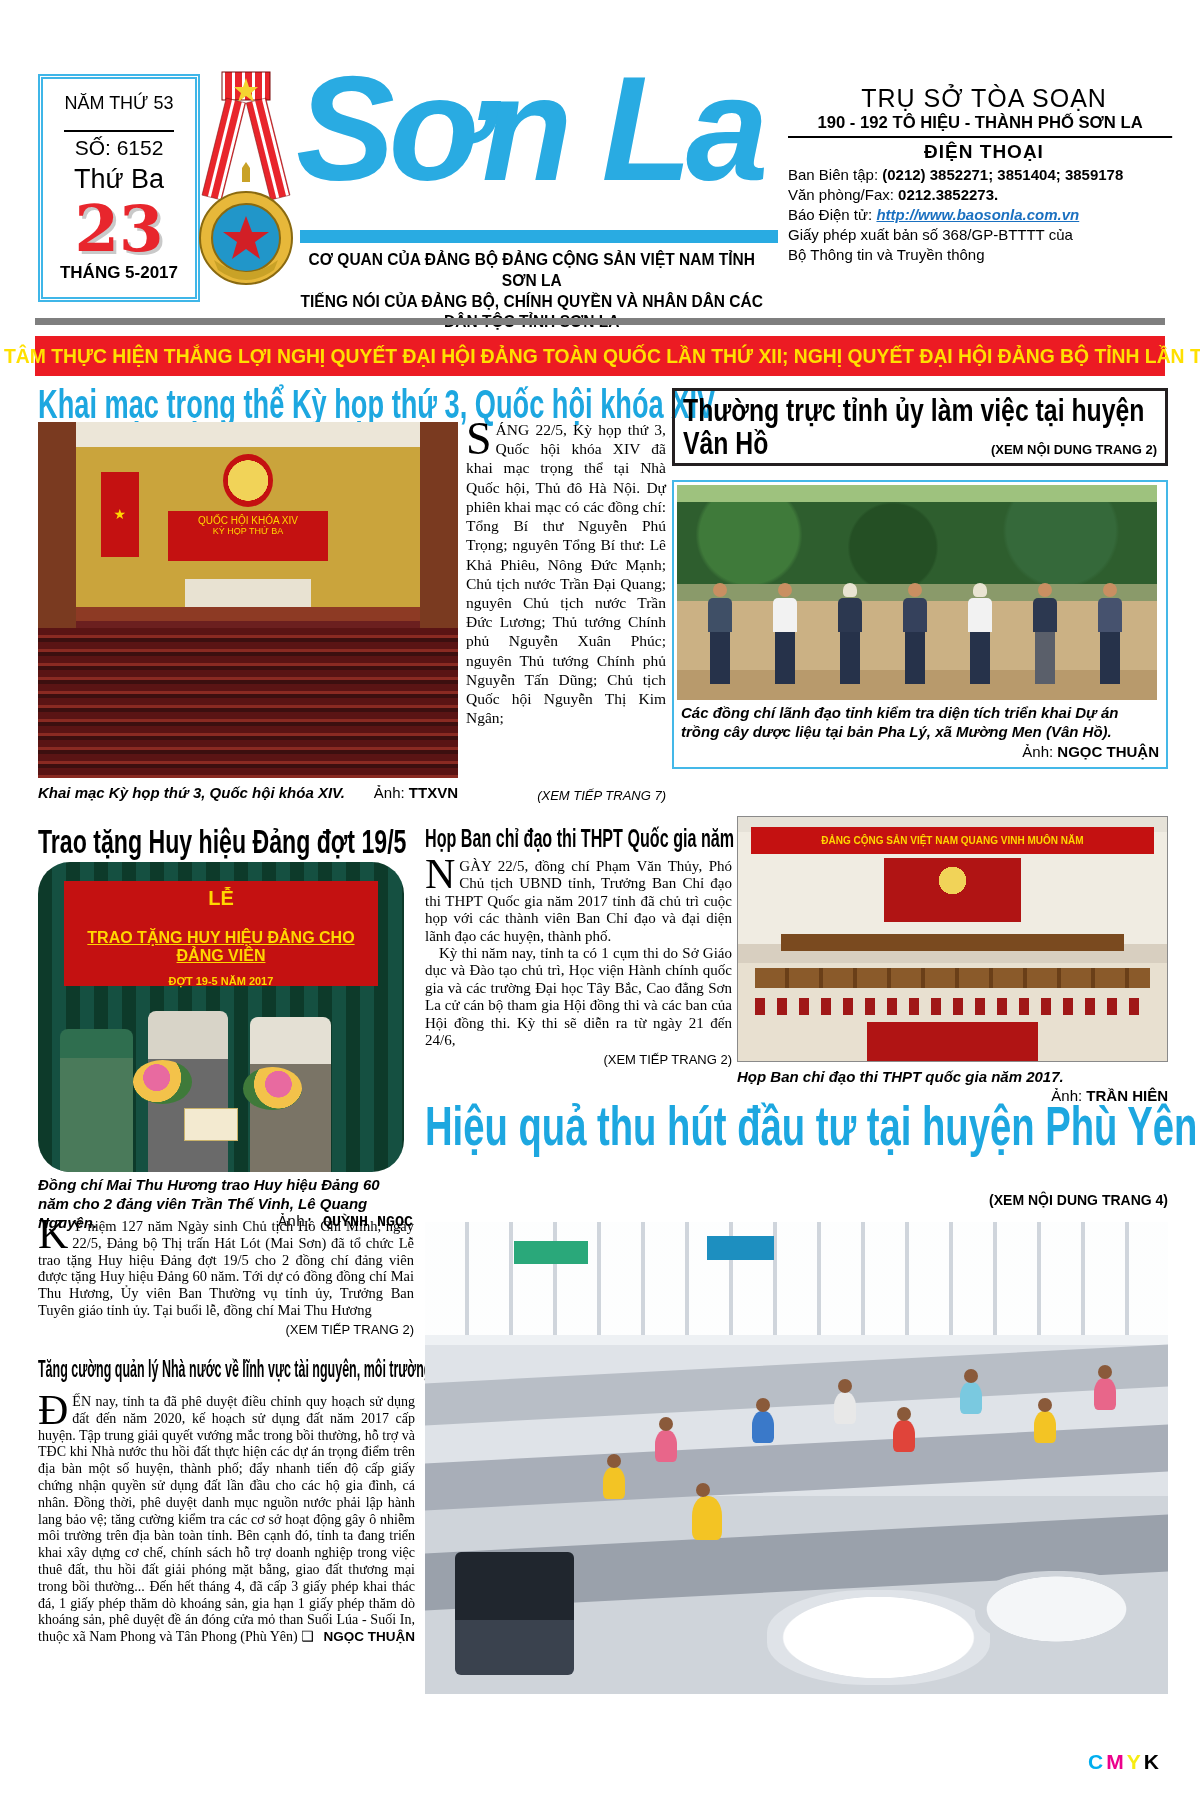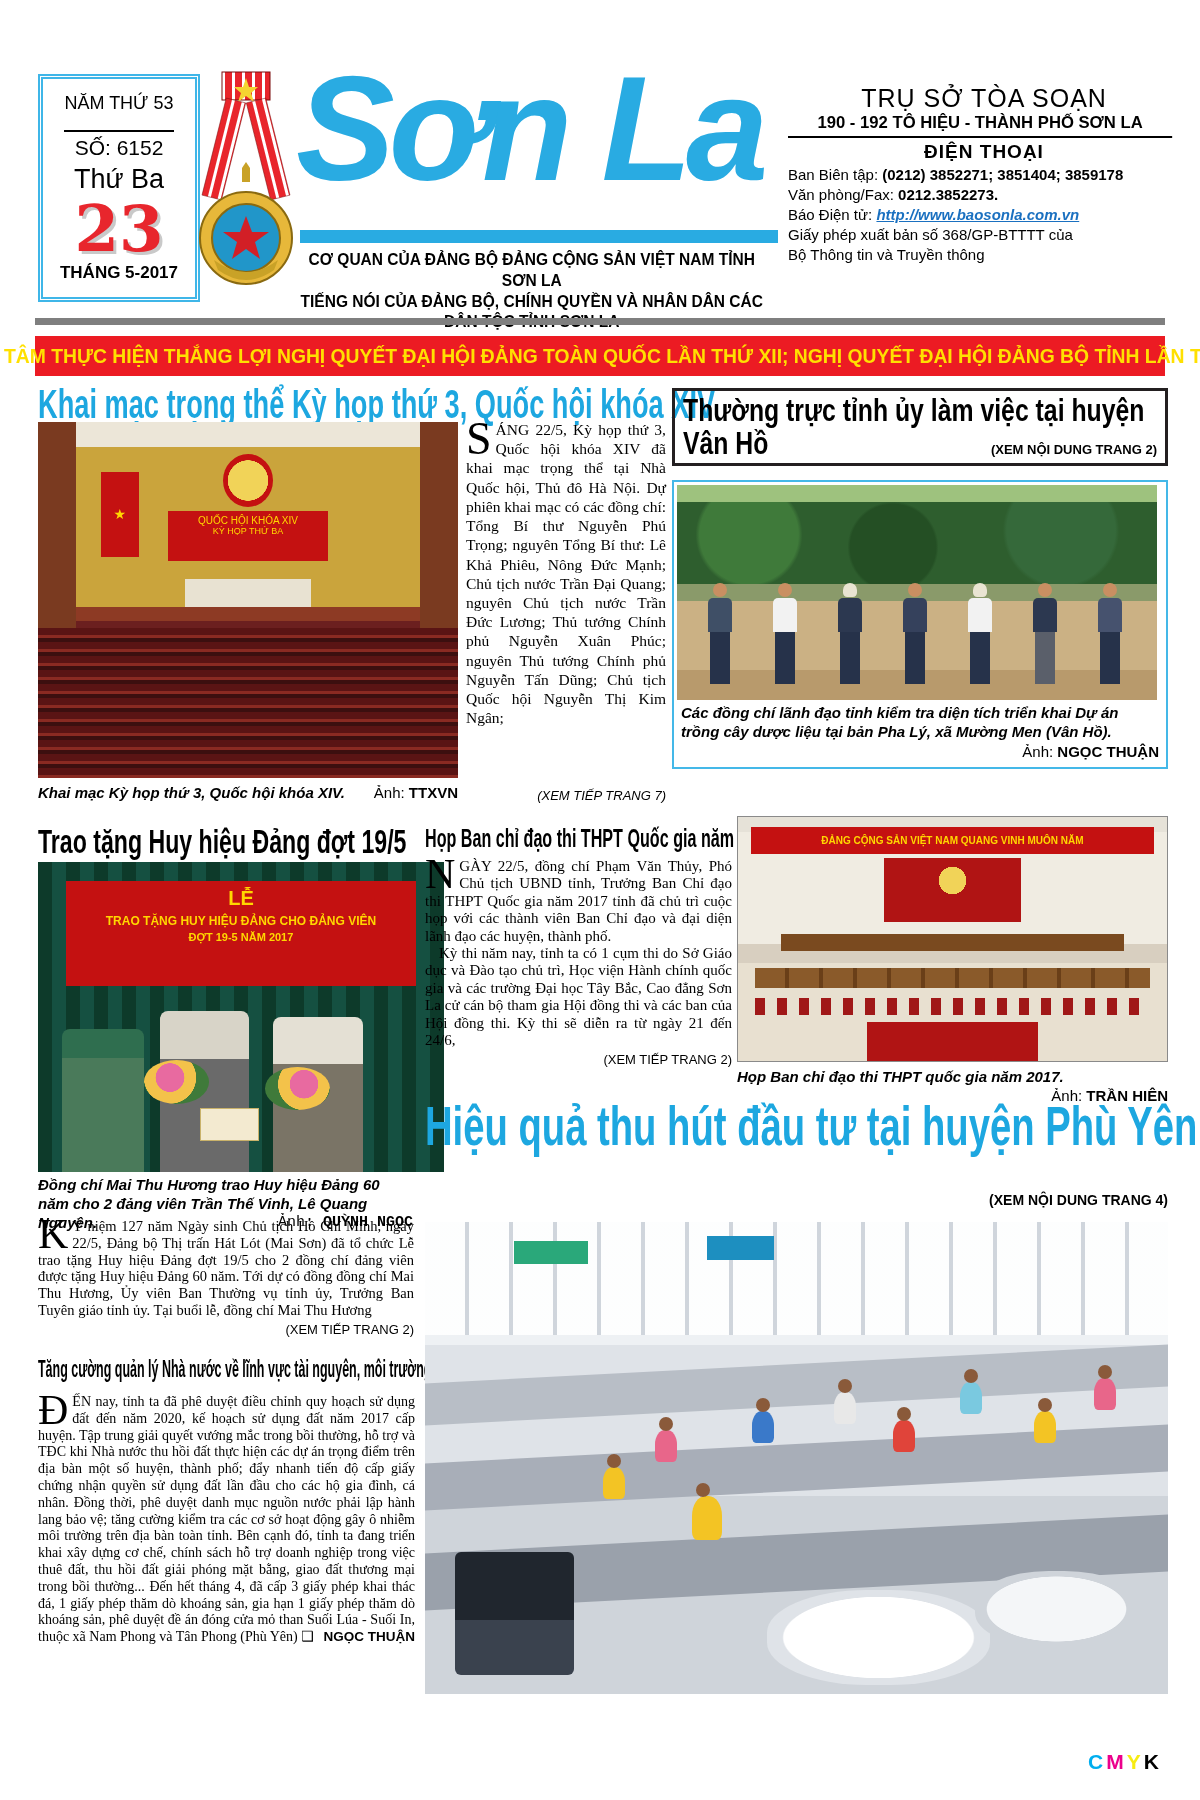--- a/index.html
+++ b/index.html
@@ -201,26 +201,26 @@
           <span class="credit-label">Ảnh:</span>
           <span class="credit-name">NGỌC THUẬN</span>
         </span>
       </div>
     </div>
   </div>
 
   <div class="abs" style="left:38px;top:822px;width:375px;height:38px;">
     <span class="cond" style="font-size:34px;width:553px;transform:scaleX(.68);">Trao tặng Huy hiệu Đảng đợt 19/5</span>
   </div>
-  <div class="photo" style="left:38px;top:862px;width:406px;height:310px;
-       background:repeating-linear-gradient(90deg,#0d3a2a 0 14px,#155041 14px 28px);">
+  <div class="photo" style="left:38px;top:862px;width:366px;height:310px;
+       background:repeating-linear-gradient(90deg,#0d3a2a 0 14px,#155041 14px 28px);border-radius:32px;">
     <div class="abs sans" style="left:7%;top:6%;width:86%;height:34%;background:#c41111;color:#ffd700;text-align:center;font-weight:700;padding-top:6px;box-sizing:border-box;">
       <div style="font-size:20px;">LỄ</div>
-      <div style="font-size:12px;margin-top:4px;">TRAO TẶNG HUY HIỆU ĐẢNG CHO ĐẢNG VIÊN</div>
-      <div style="font-size:11px;margin-top:3px;">ĐỢT 19-5 NĂM 2017</div>
+      <div style="font-size:16px;margin-top:19px;text-decoration:underline;">TRAO TẶNG HUY HIỆU ĐẢNG CHO ĐẢNG VIÊN</div>
+      <div style="font-size:11px;margin-top:10px;">ĐỢT 19-5 NĂM 2017</div>
     </div>
     <div class="abs" style="left:6%;bottom:0;width:20%;height:46%;background:linear-gradient(#2f6e4f 0 20%,#4a7a5a 20% 100%);border-radius:8px 8px 0 0;"></div>
     <div class="abs" style="left:30%;bottom:0;width:22%;height:52%;background:linear-gradient(#d8d4c8 0 30%,#6a6a6a 30% 100%);border-radius:8px 8px 0 0;"></div>
     <div class="abs" style="left:58%;bottom:0;width:22%;height:50%;background:linear-gradient(#e4e0d4 0 30%,#7a7466 30% 100%);border-radius:8px 8px 0 0;"></div>
     <div class="abs" style="left:26%;bottom:22%;width:16%;height:14%;border-radius:50%;background:radial-gradient(circle at 40% 40%,#e86aa0 0 30%,#f3c24a 31% 55%,#3f7a3a 56%);"></div>
     <div class="abs" style="left:56%;bottom:20%;width:16%;height:14%;border-radius:50%;background:radial-gradient(circle at 60% 40%,#e86aa0 0 30%,#f3c24a 31% 55%,#3f7a3a 56%);"></div>
     <div class="abs" style="left:40%;bottom:10%;width:14%;height:10%;background:#f3ead0;border:1px solid #c9b26a;"></div>
   </div>
   <div class="abs" style="left:38px;top:1176px;width:375px;position:relative;">
     <div style="position:relative;padding-right:0;">

